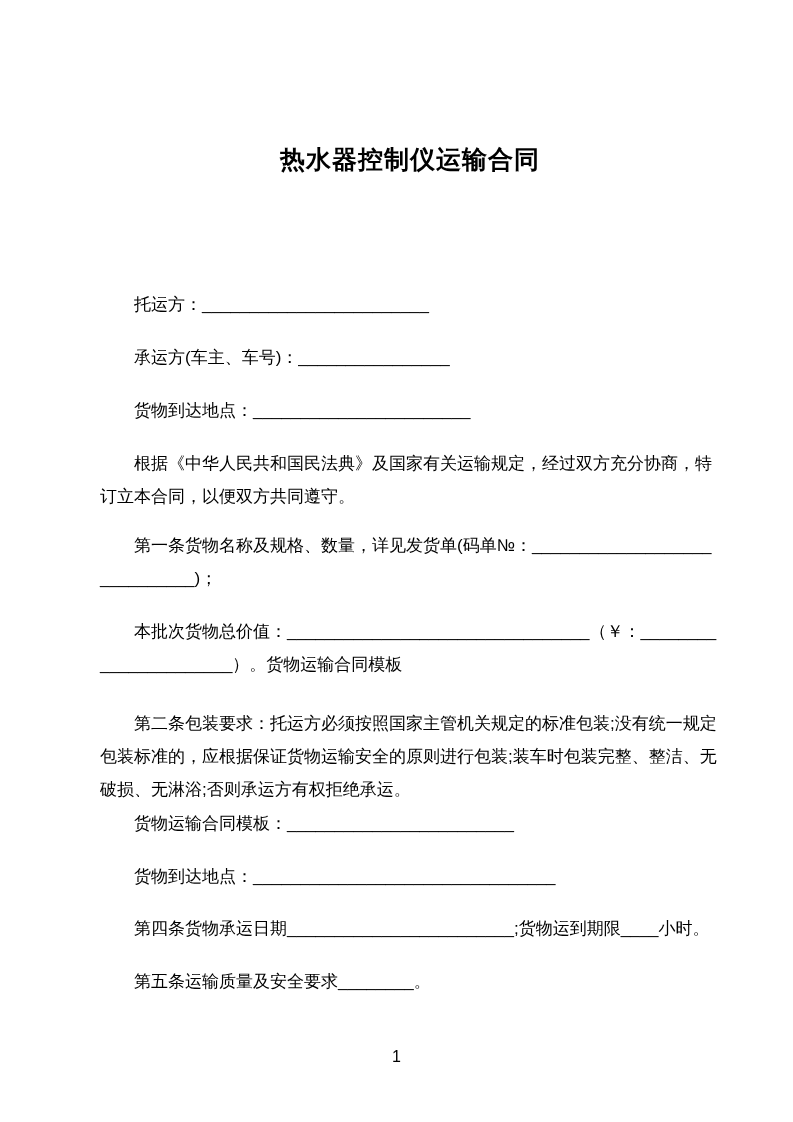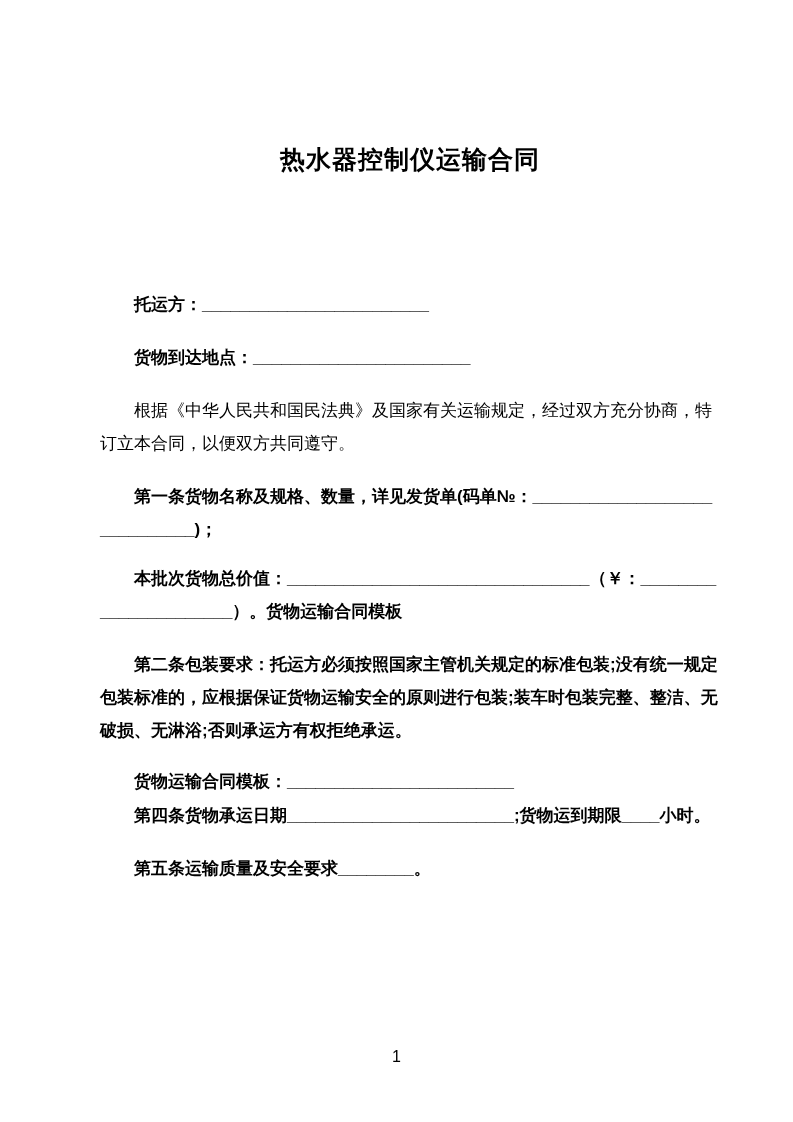--- a/index.html
+++ b/index.html
@@ -23,25 +23,25 @@
     letter-spacing: 1px;
   }
   .doc-block {
     font-size: 17px;
     line-height: 33px;
     margin: 0 0 20px 0;
     text-indent: 2em;
     word-break: break-all;
     white-space: pre-wrap;
   }
-  .b-bold { font-weight: 700; }
+  .b-bold { font-weight: 400; }
   .b-regular { font-weight: 400; }
   p.doc-block:nth-of-type(4) { margin-bottom: 16px; }
   p.doc-block:nth-of-type(5) { }
-  p.doc-block:nth-of-type(6) { margin-bottom: 18px; }
+  p.doc-block:nth-of-type(6) { margin-bottom: 26px; }
   p.doc-block:nth-of-type(7) { margin-bottom: 1px; }
   p.doc-block:nth-of-type(9) { margin-bottom: 19px; }
   .page-number {
     position: absolute;
     top: 1048px;
     left: 0;
     width: 100%;
     text-align: center;
     font-size: 16px;
     font-weight: 400;
@@ -49,32 +49,34 @@
   }
 </style>
 </head>
 <body>
 
 <div class="page">
   <h1 class="title">热水器控制仪运输合同</h1>
 
   <p class="doc-block b-bold">托运方：________________________</p>
 
+  <p class="doc-block b-bold">承运方(车主、车号)：________________</p>
 
   <p class="doc-block b-bold">货物到达地点：_______________________</p>
 
   <p class="doc-block b-regular">根据《中华人民共和国民法典》及国家有关运输规定，经过双方充分协商，特订立本合同，以便双方共同遵守。</p>
 
   <p class="doc-block b-bold">第一条货物名称及规格、数量，详见发货单(码单№：_____________________________)；</p>
 
   <p class="doc-block b-bold">本批次货物总价值：________________________________（￥：______________________）。货物运输合同模板</p>
 
   <p class="doc-block b-bold">第二条包装要求：托运方必须按照国家主管机关规定的标准包装;没有统一规定包装标准的，应根据保证货物运输安全的原则进行包装;装车时包装完整、整洁、无破损、无淋浴;否则承运方有权拒绝承运。</p>
 
   <p class="doc-block b-bold">货物运输合同模板：________________________</p>
 
+  <p class="doc-block b-bold">货物到达地点：________________________________</p>
 
   <p class="doc-block b-bold">第四条货物承运日期________________________;货物运到期限____小时。</p>
 
   <p class="doc-block b-bold">第五条运输质量及安全要求________。</p>
 
   <div class="page-number">1</div>
 </div>
 
 </body></html>

